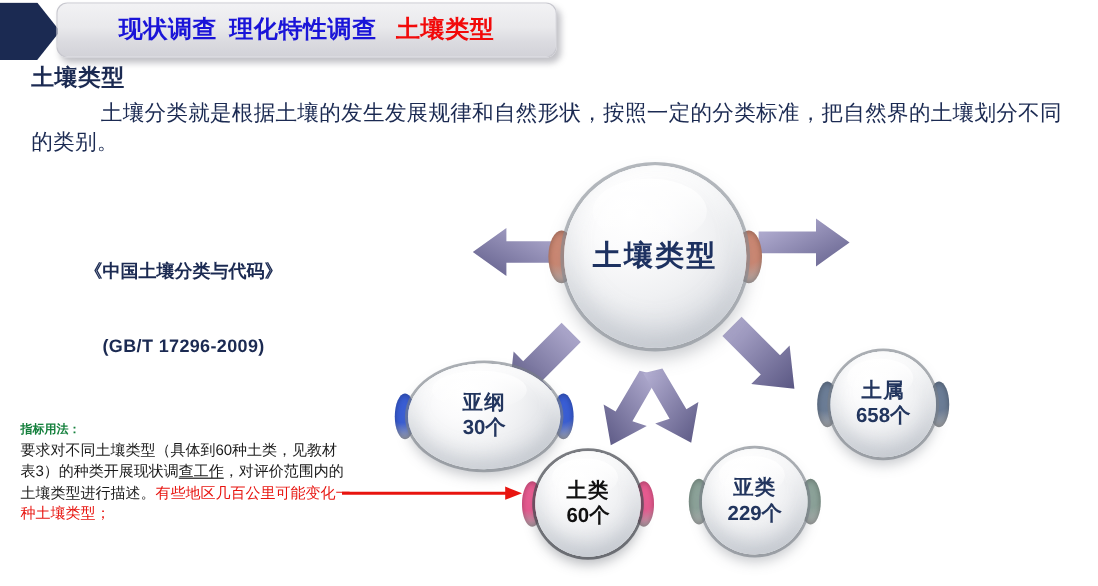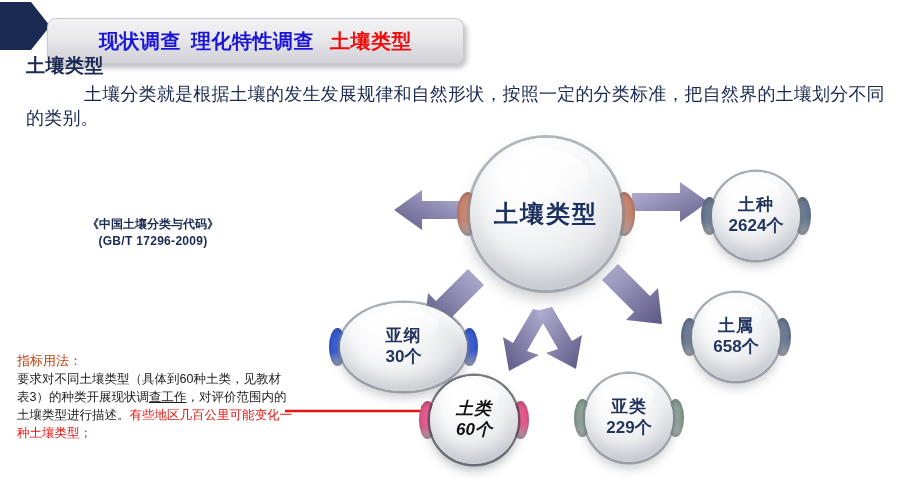--- a/index.html
+++ b/index.html
@@ -12,21 +12,21 @@
   }
   .slide{position:absolute;left:0;top:0;width:915px;height:488px;overflow:hidden;background:#fff;}
 
   
   .hdr-chevron{
     position:absolute;left:0;top:2px;width:50px;height:48px;
     background:#1b2a52;
     clip-path:polygon(0 0, 62% 0, 100% 50%, 62% 100%, 0 100%);
   }
   .hdr-bar{
-    position:absolute;left:47px;top:18px;width:415px;height:44px;
+    position:absolute;left:47px;top:2px;width:415px;height:44px;
     border-radius:9px;
     background:linear-gradient(180deg,#f2f2f4 0%,#e9e9ec 45%,#dcdce1 70%,#d2d2d8 100%);
     border:1px solid #c8c8cf;
     box-shadow:3px 4px 5px rgba(120,120,130,.45);
     display:flex;align-items:center;justify-content:center;
   }
   .hdr-bar .crumbs{
     white-space:nowrap;font-weight:bold;font-size:20px;letter-spacing:.5px;
     line-height:1;
   }
@@ -42,31 +42,31 @@
   }
   .para{
     position:absolute;left:26px;top:82px;width:866px;
     font-size:18px;font-weight:normal;color:#1b2a52;
     line-height:1.35;text-indent:58px;letter-spacing:.2px;
   }
 
   
   .std{
     position:absolute;left:18px;top:216px;width:270px;
-    font-size:12px;font-weight:bold;color:#1b2a52;line-height:1.45;
+    font-size:15px;font-weight:bold;color:#1b2a52;line-height:1.45;
     text-align:center;
   }
-  .std .l2{letter-spacing:.3px;}
+  .std .l2{letter-spacing:.3px;margin-top:40px;}
 
   
   .note{
     position:absolute;left:17px;top:352px;width:275px;
     font-size:12.5px;line-height:1.42;color:#1b1b1b;
   }
-  .note-h{color:#c2410c;font-weight:normal;font-size:13px;display:block;margin-bottom:1px;}
+  .note-h{color:#15803d;font-weight:bold;font-size:10px;display:block;margin-bottom:1px;}
   .note-red{color:#e8140f;}
   .note u{text-decoration:underline;}
 
   
   .red-arrow{position:absolute;left:285px;top:404px;width:150px;height:14px;}
 
   
   .node{position:absolute;}
   .node .side{
     position:absolute;top:50%;transform:translateY(-50%);
@@ -113,21 +113,21 @@
   #node-center .side.l{left:-13px;}
   #node-center .side.r{right:-13px;}
 
   .n-sm{width:88px;height:88px;}
   .n-sm .side{width:17px;height:38px;}
 
   #node-tugang{left:303px;top:183px;}
   #node-tuzhong{left:712px;top:172px;}
   #node-yagang{left:340px;top:303px;padding-left:39px;}
   #node-tushu{left:692px;top:293px;}
-  #node-tulei{left:430px;top:376px;font-style:italic;}
+  #node-tulei{left:446px;top:376px;}
   #node-yalei{left:585px;top:374px;}
 
   #node-tulei .lbl{color:#111;}
   #node-tulei .ball{
     box-shadow:
       0 0 0 2.5px rgba(70,74,80,.72),
       0 6px 11px rgba(70,75,85,.4),
       inset 0 -10px 16px rgba(150,158,170,.35),
       inset 0 7px 12px rgba(255,255,255,.95);
   }
@@ -231,28 +231,20 @@
 
   <div class="node" id="node-center">
     <span class="side l" style="background: radial-gradient(circle at 38% 30%, rgb(208, 138, 116) 0%, rgb(208, 138, 116) 45%, rgba(0, 0, 0, 0.28) 100%); box-shadow: rgba(0, 0, 0, 0.35) 0px 0px 6px inset;"></span>
     <span class="side r" style="background: radial-gradient(circle at 38% 30%, rgb(208, 138, 116) 0%, rgb(208, 138, 116) 45%, rgba(0, 0, 0, 0.28) 100%); box-shadow: rgba(0, 0, 0, 0.35) 0px 0px 6px inset;"></span>
     <div class="ball">
       <span class="lbl t">土壤类型</span>
     </div>
   </div>
 
 
-  <div class="node n-sm" id="node-tuzhong">
-    <span class="side l" style="background: radial-gradient(circle at 38% 30%, rgb(109, 127, 153) 0%, rgb(109, 127, 153) 45%, rgba(0, 0, 0, 0.28) 100%); box-shadow: rgba(0, 0, 0, 0.35) 0px 0px 6px inset;"></span>
-    <span class="side r" style="background: radial-gradient(circle at 38% 30%, rgb(109, 127, 153) 0%, rgb(109, 127, 153) 45%, rgba(0, 0, 0, 0.28) 100%); box-shadow: rgba(0, 0, 0, 0.35) 0px 0px 6px inset;"></span>
-    <div class="ball">
-      <span class="lbl t">土种</span>
-      <span class="lbl n">2624个</span>
-    </div>
-  </div>
 
   <div class="node n-sm" id="node-yagang">
     <span class="side l" style="background: radial-gradient(circle at 38% 30%, rgb(58, 95, 217) 0%, rgb(58, 95, 217) 45%, rgba(0, 0, 0, 0.28) 100%); box-shadow: rgba(0, 0, 0, 0.35) 0px 0px 6px inset;"></span>
     <span class="side r" style="background: radial-gradient(circle at 38% 30%, rgb(58, 95, 217) 0%, rgb(58, 95, 217) 45%, rgba(0, 0, 0, 0.28) 100%); box-shadow: rgba(0, 0, 0, 0.35) 0px 0px 6px inset;"></span>
     <div class="ball">
       <span class="lbl t">亚纲</span>
       <span class="lbl n">30个</span>
     </div>
   </div>
 

